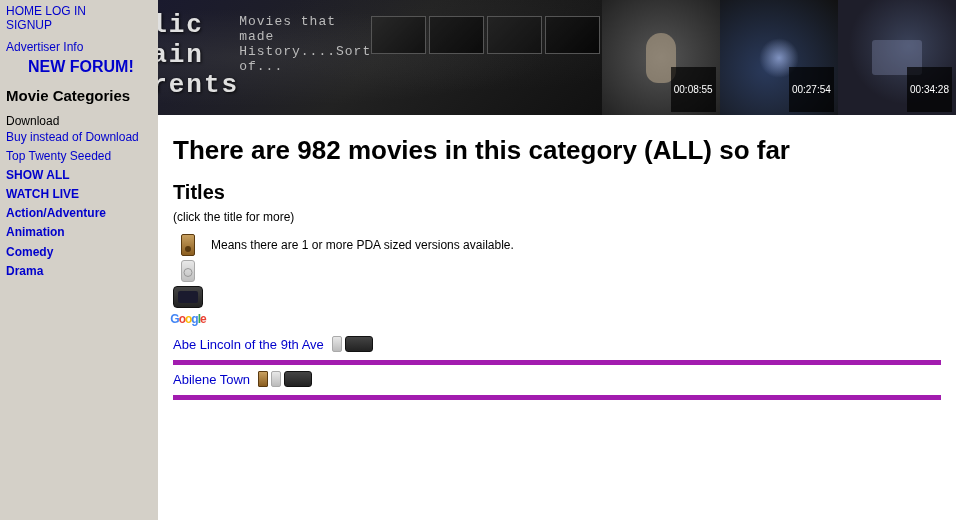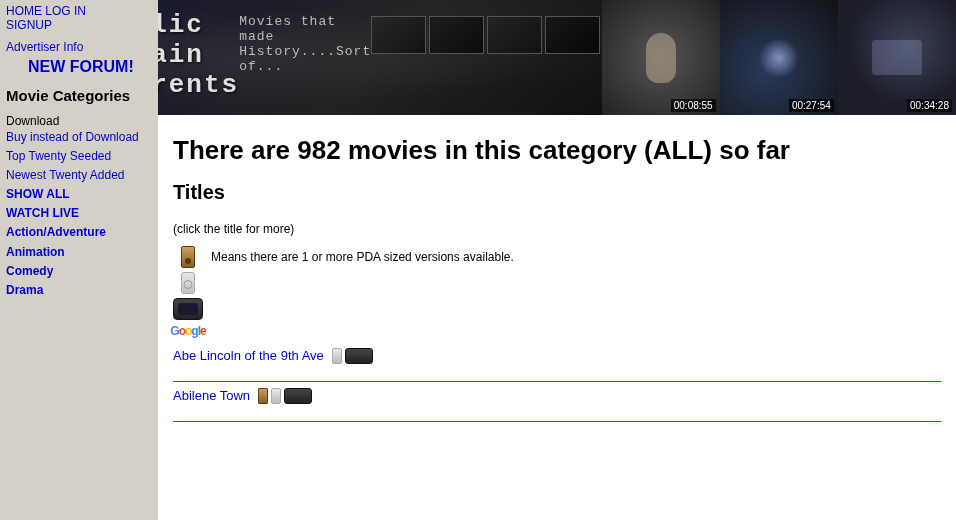--- a/index.html
+++ b/index.html
@@ -159,21 +159,21 @@
       align-items: center;
       justify-content: center;
     }
     .banner-video .duration {
       position: absolute;
       bottom: 3px;
       right: 4px;
       background: rgba(0,0,0,0.7);
       color: #fff;
       font-size: 10px;
-      padding: 1px 3px;
+      padding: 17px 3px;
       font-family: Arial, sans-serif;
     }
 
     
     .vthumb-1 {
       background: radial-gradient(ellipse at center, #555 0%, #222 100%);
     }
     .vthumb-2 {
       background: radial-gradient(ellipse at 40% 60%, #2a3a5c 0%, #111 100%);
     }
@@ -203,21 +203,21 @@
       font-weight: bold;
       color: #000;
       margin: 10px 0 15px 0;
       line-height: 1.2;
     }
 
     h2.section-title {
       font-size: 20px;
       font-weight: bold;
       color: #000;
-      margin-bottom: 18px;
+      margin-bottom: 6px;
     }
 
     .click-hint {
       font-size: 12px;
       color: #000;
       margin-bottom: 10px;
     }
     .legend-row {
       display: flex;
       align-items: center;
@@ -309,23 +309,24 @@
       font-size: 12px;
       color: #000;
     }
 
     
     .movie-list {
       margin-top: 10px;
     }
     .movie-row {
       display: flex;
+      align-items: center;
       margin-bottom: 6px;
-      padding-bottom: 17px;
-      border-bottom: 1px solid #a21caf;
+      padding-bottom: 8px;
+      border-bottom: 5px solid #a21caf;
     }
     .movie-title-link {
       color: #00c;
       text-decoration: none;
       font-size: 13px;
       margin-right: 8px;
     }
     .movie-icons {
       display: flex;
       align-items: center;
@@ -368,21 +369,20 @@
   <a href="#" class="advertiser-link">Advertiser Info</a>
 
   <a href="#" class="new-forum">NEW FORUM!</a>
 
   <h3>Movie Categories</h3>
 
   <div class="nav-links">
     <span class="download-text">Download</span>
     <a href="#">Buy instead of Download</a>
     <a href="#">Top Twenty Seeded</a>
-    <a href="#">Newest Twenty Added</a>
     <a href="#" class="bold">SHOW ALL</a>
     <a href="#" class="bold">WATCH LIVE</a>
     <a href="#" class="bold">Action/Adventure</a>
     <a href="#" class="bold">Animation</a>
     <a href="#" class="bold">Comedy</a>
     <a href="#" class="bold">Drama</a>
   </div>
 </div>
 
 <div id="main">

